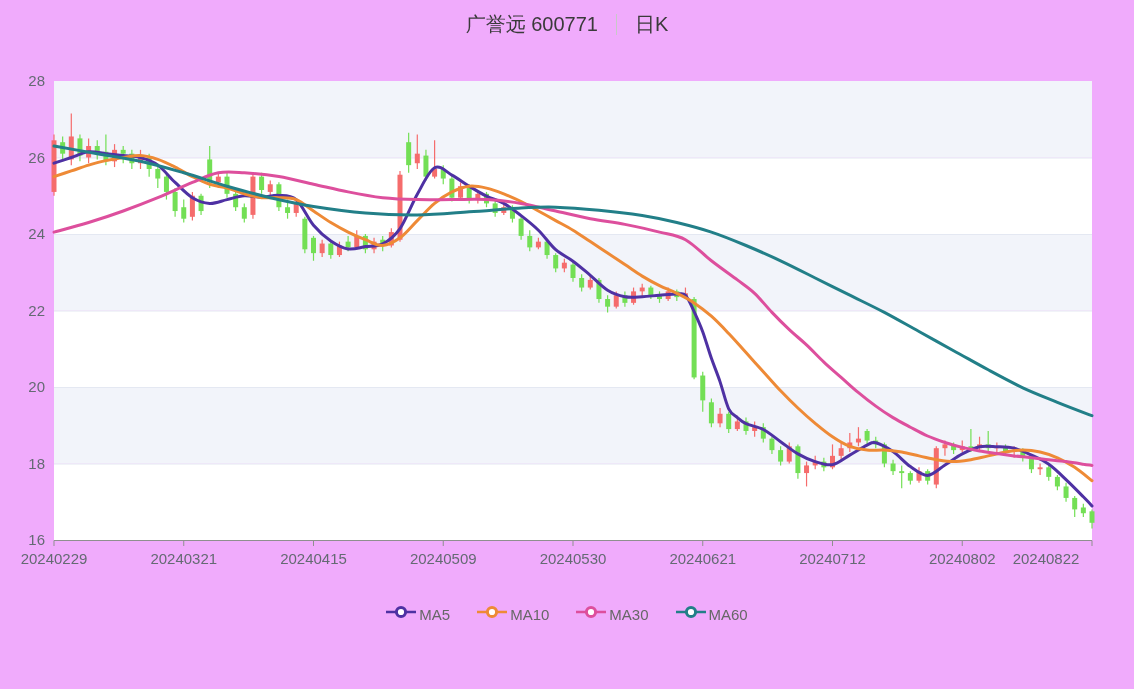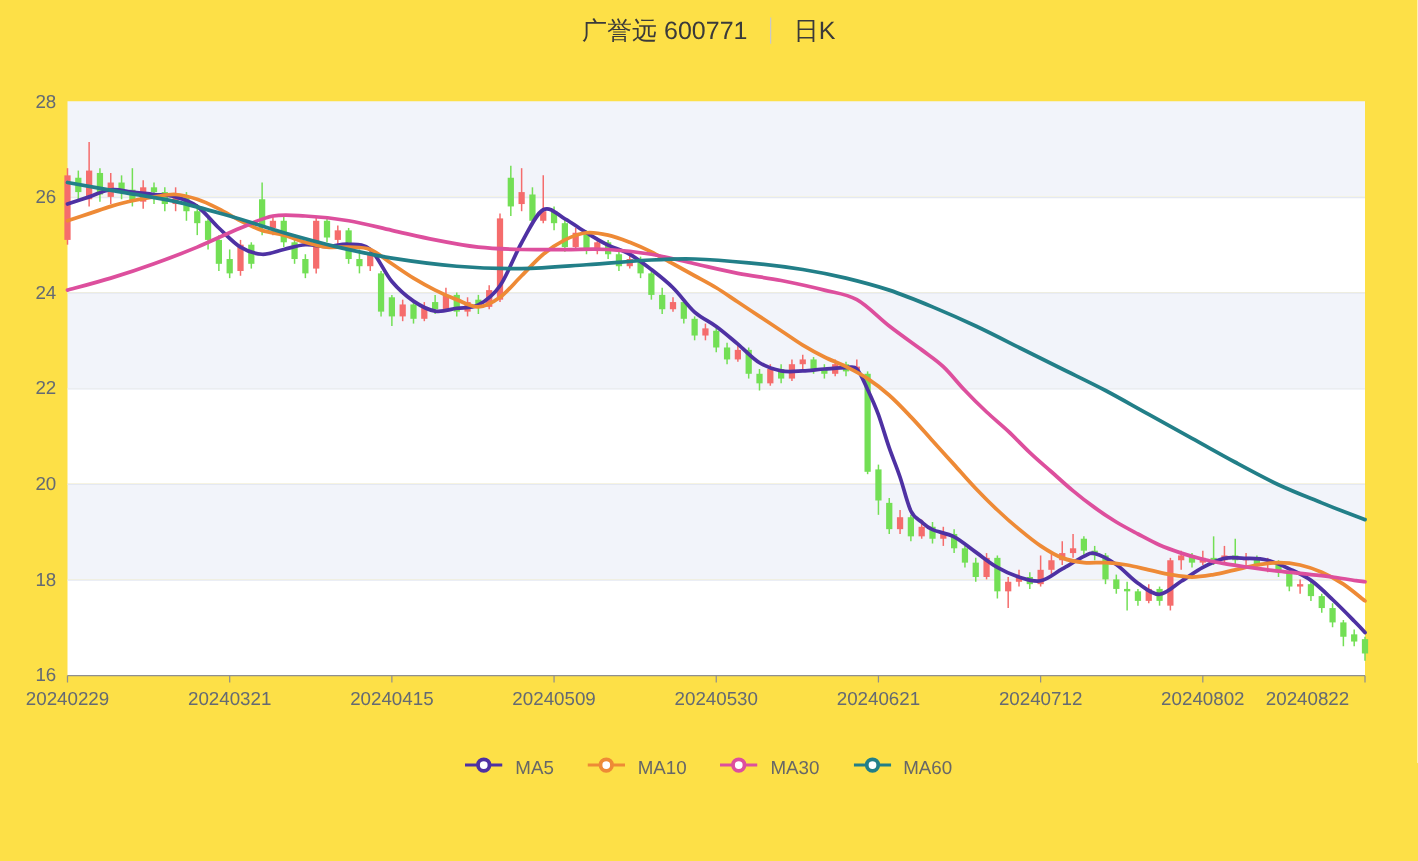--- a/index.html
+++ b/index.html
@@ -1,24 +1,24 @@
 <!DOCTYPE html>
 <html><head>
 <meta charset="utf-8">
 <style>
   html,body{margin:0;padding:0;background:#fff;}
-  .stage{position:relative;width:1134px;height:689px;background:#fde047;overflow:hidden;
+  .stage{position:relative;width:1134px;height:689px;background:#f0abfc;overflow:hidden;
          font-family:"Liberation Sans","DejaVu Sans",sans-serif;}
   .title-row{position:absolute;top:11px;left:0;width:100%;display:flex;justify-content:center;
              align-items:center;gap:18px;font-size:20px;color:#3a3a3a;}
   .title-sep{width:1px;height:21px;background:#c8c8c8;}
   .chart-svg{position:absolute;left:0;top:0;}
   .legend-row{position:absolute;top:605px;left:0;width:100%;display:flex;justify-content:center;
               align-items:center;gap:27px;}
-  .legend-item{display:flex;align-items:center;gap:10px;cursor:pointer;}
+  .legend-item{display:flex;align-items:center;gap:3px;cursor:pointer;}
   .legend-label{font-size:15px;color:#676767;}
   .footer-row{position:absolute;top:653px;left:0;width:100%;text-align:center;
               font-size:15px;color:#5c5c5c;}
   text.axis-text{font-family:"Liberation Sans","DejaVu Sans",sans-serif;font-size:15px;fill:#646a73;}
 </style>
 </head>
 <body>
 
 <div class="stage">
 

